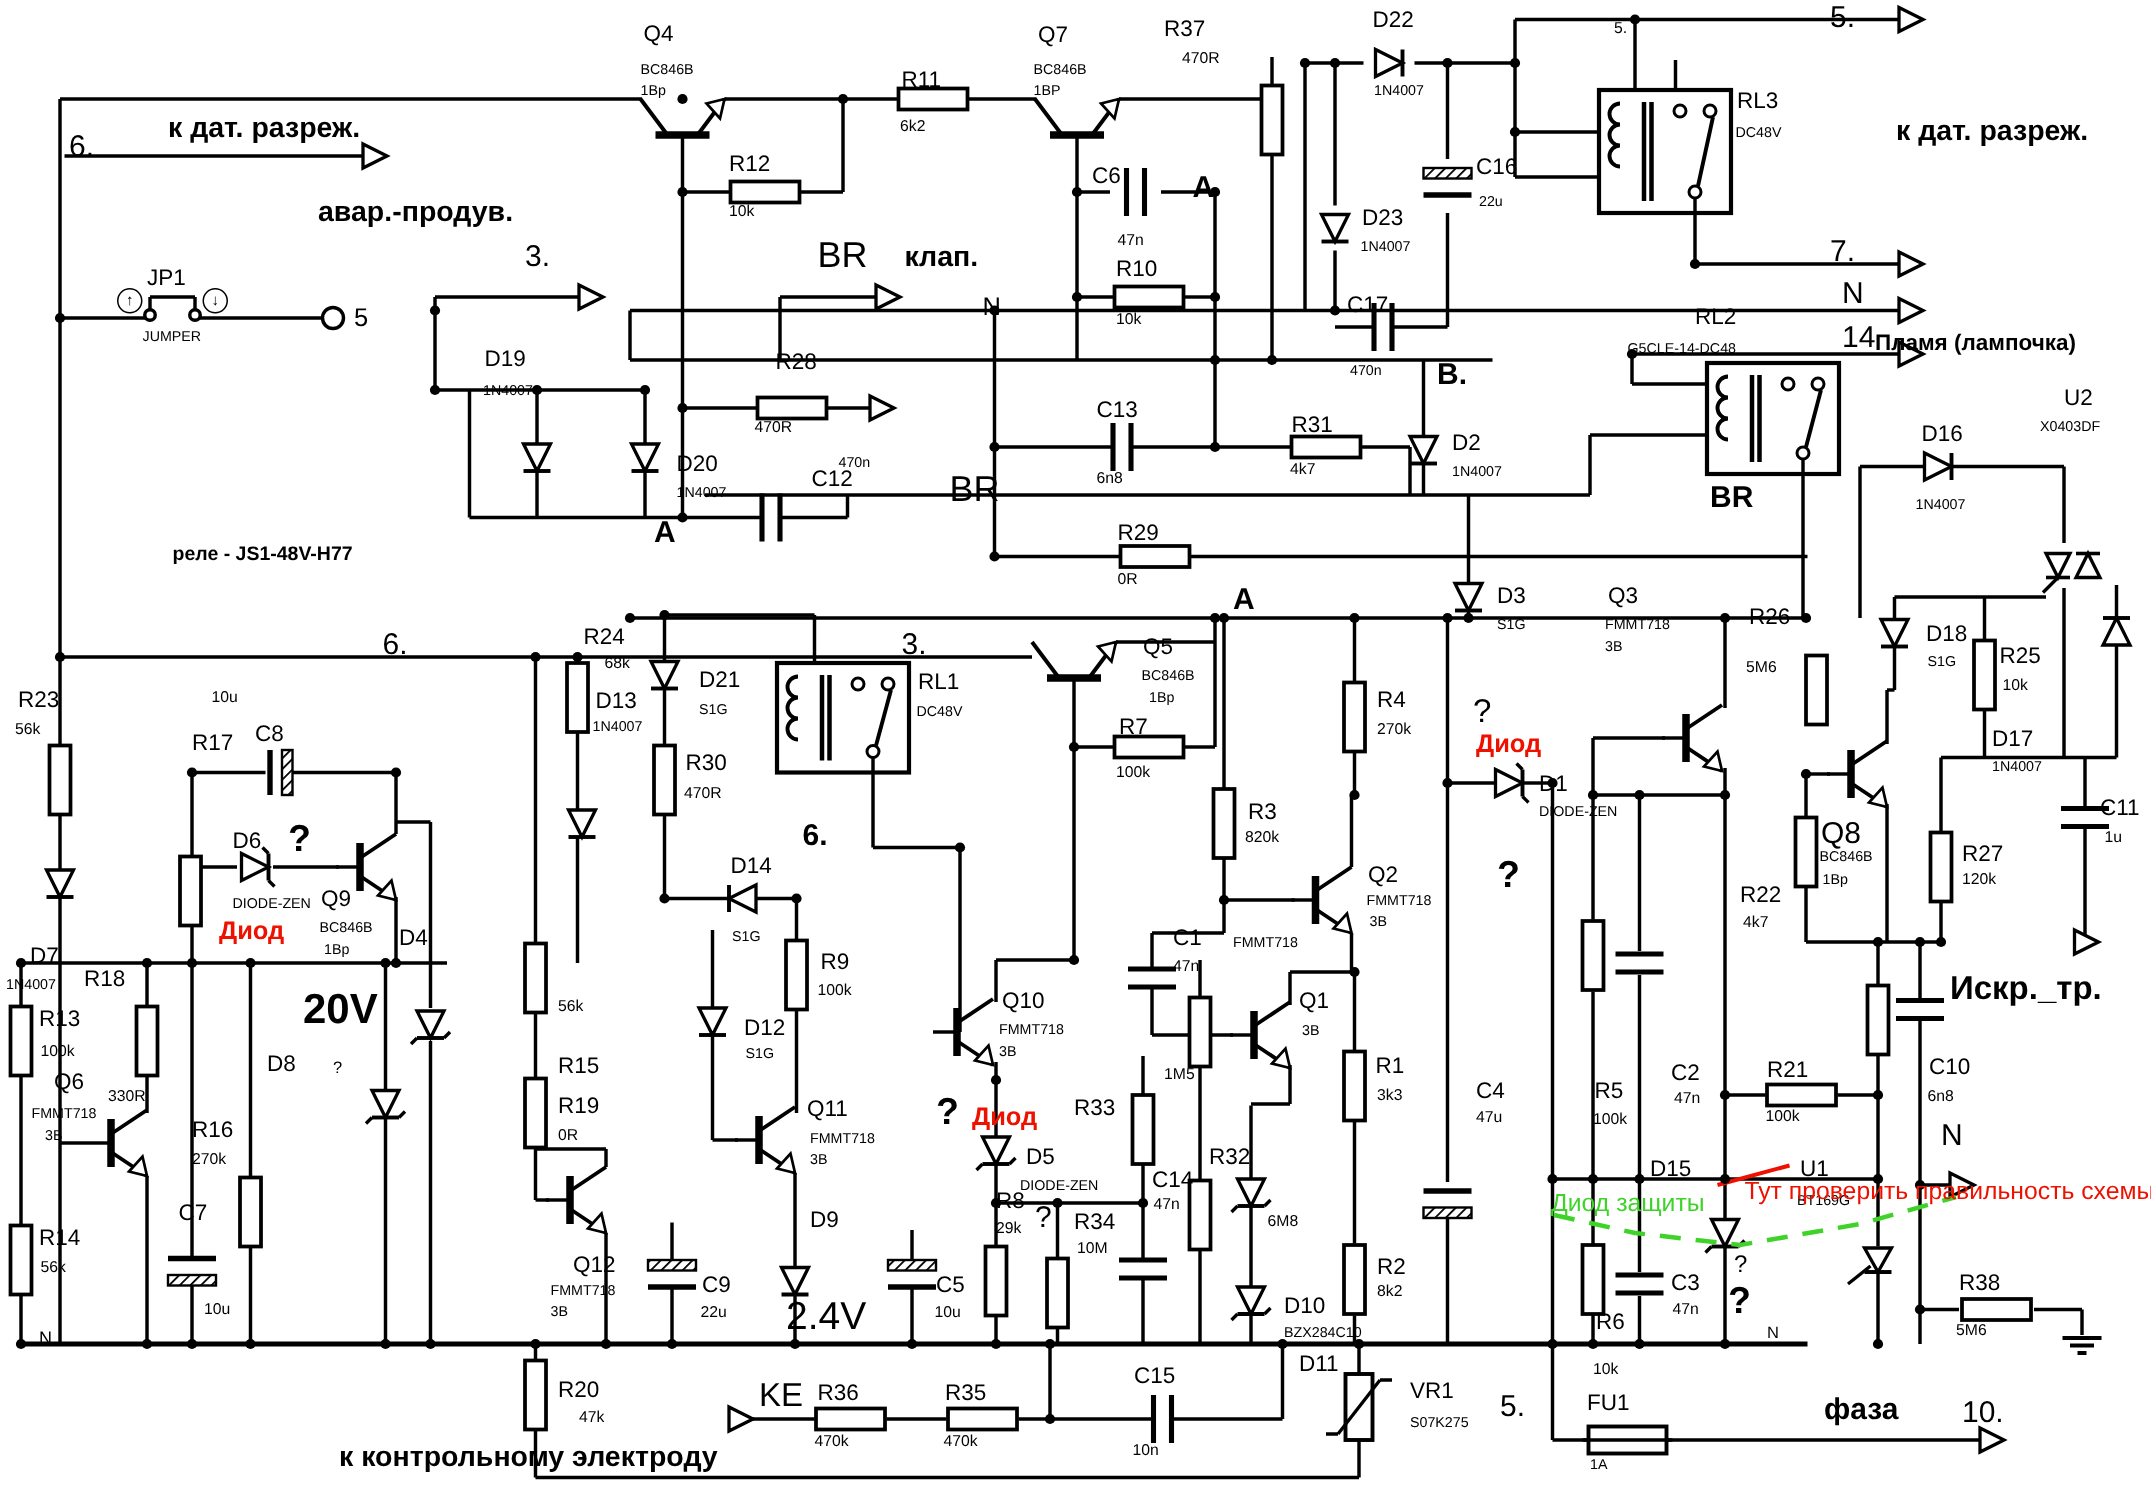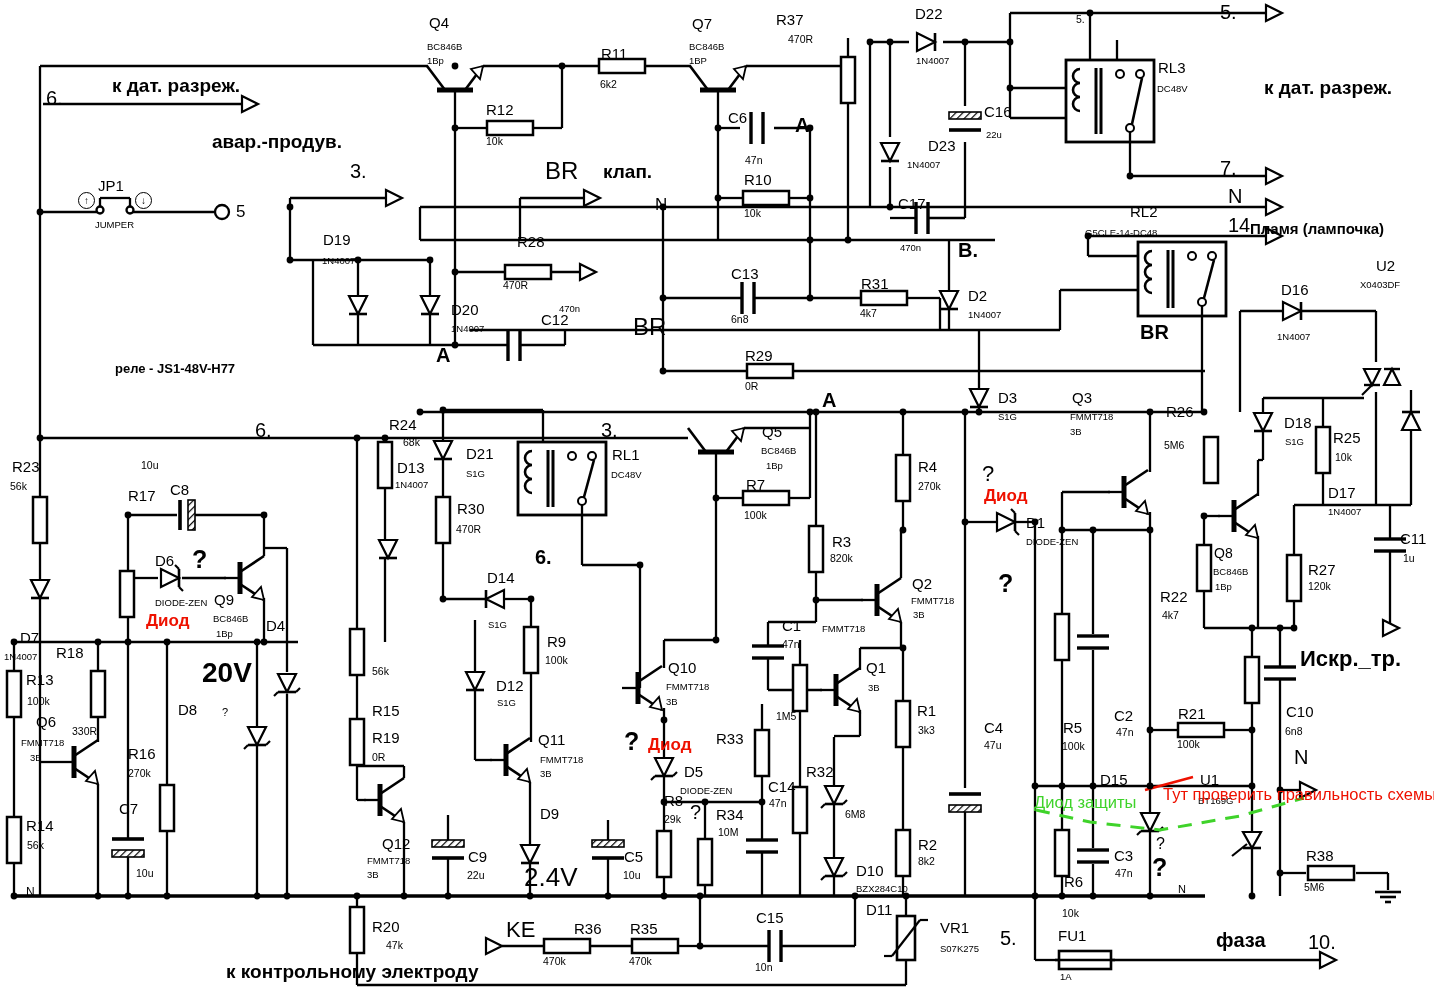--- a/index.html
+++ b/index.html
@@ -659,21 +659,21 @@
       <div class="lbl" style="left: 728px; top: 110px; font-size: 15px;">C6</div>
       <div class="lbl b" style="left: 795px; top: 115px; font-size: 20px;">А</div>
       <div class="lbl" style="left: 745px; top: 155px; font-size: 10.5px;">47n</div>
       <div class="lbl" style="left: 744px; top: 172px; font-size: 15px;">R10</div>
       <div class="lbl" style="left: 744px; top: 208px; font-size: 10.5px;">10k</div>
       <div class="lbl" style="left: 545px; top: 158px; font-size: 24px;">BR</div>
       <div class="lbl b" style="left: 603px; top: 162px; font-size: 19px;">клап.</div>
       <div class="lbl" style="left: 655px; top: 196px; font-size: 17px;">N</div>
       <div class="lbl" style="left: 915px; top: 6px; font-size: 15px;">D22</div>
       <div class="lbl" style="left: 916px; top: 56px; font-size: 9.5px;">1N4007</div>
-      <div class="lbl" style="left: 908px; top: 138px; font-size: 15px; margin-left: 20px;">D23</div>
+      <div class="lbl" style="left: 908px; top: 138px; font-size: 15px;">D23</div>
       <div class="lbl" style="left: 907px; top: 160px; font-size: 9.5px;">1N4007</div>
       <div class="lbl" style="left: 984px; top: 104px; font-size: 15px;">C16</div>
       <div class="lbl" style="left: 986px; top: 130px; font-size: 9.5px;">22u</div>
       <div class="lbl" style="left: 1076px; top: 14px; font-size: 10.5px;">5.</div>
       <div class="lbl" style="left: 1220px; top: 2px; font-size: 20px;">5.</div>
       <div class="lbl" style="left: 1158px; top: 60px; font-size: 15px;">RL3</div>
       <div class="lbl" style="left: 1157px; top: 84px; font-size: 9.5px;">DC48V</div>
       <div class="lbl b" style="left: 1264px; top: 78px; font-size: 19px;">к дат. разреж.</div>
       <div class="lbl" style="left: 898px; top: 196px; font-size: 15px;">C17</div>
       <div class="lbl" style="left: 900px; top: 243px; font-size: 9.5px;">470n</div>
@@ -838,21 +838,21 @@
       <div class="lbl" style="left: 918px; top: 837px; font-size: 15px;">R2</div>
       <div class="lbl" style="left: 918px; top: 856px; font-size: 10.5px;">8k2</div>
       <div class="lbl" style="left: 984px; top: 720px; font-size: 15px;">C4</div>
       <div class="lbl" style="left: 984px; top: 740px; font-size: 10.5px;">47u</div>
       <div class="lbl" style="left: 1063px; top: 720px; font-size: 15px;">R5</div>
       <div class="lbl" style="left: 1062px; top: 741px; font-size: 10.5px;">100k</div>
       <div class="lbl" style="left: 1114px; top: 708px; font-size: 15px;">C2</div>
       <div class="lbl" style="left: 1116px; top: 727px; font-size: 10.5px;">47n</div>
       <div class="lbl" style="left: 1160px; top: 589px; font-size: 15px;">R22</div>
       <div class="lbl" style="left: 1162px; top: 610px; font-size: 10.5px;">4k7</div>
-      <div class="lbl" style="left: 1214px; top: 546px; font-size: 14px; text-align: center;">Q8</div>
+      <div class="lbl" style="left: 1214px; top: 546px; font-size: 20px; text-align: center;">Q8</div>
       <div class="lbl" style="left: 1213px; top: 567px; font-size: 9.5px;">BC846B</div>
       <div class="lbl" style="left: 1215px; top: 582px; font-size: 9.5px;">1Bp</div>
       <div class="lbl" style="left: 1308px; top: 562px; font-size: 15px;">R27</div>
       <div class="lbl" style="left: 1308px; top: 581px; font-size: 10.5px;">120k</div>
       <div class="lbl b" style="left: 1300px; top: 647px; font-size: 22px;">Искр._тр.</div>
       <div class="lbl" style="left: 1178px; top: 706px; font-size: 15px;">R21</div>
       <div class="lbl" style="left: 1177px; top: 739px; font-size: 10.5px;">100k</div>
       <div class="lbl" style="left: 1286px; top: 704px; font-size: 15px;">C10</div>
       <div class="lbl" style="left: 1285px; top: 726px; font-size: 10.5px;">6n8</div>
       <div class="lbl" style="left: 1294px; top: 747px; font-size: 20px;">N</div>
@@ -872,21 +872,21 @@
       <div class="lbl" style="left: 1304px; top: 882px; font-size: 10.5px;">5M6</div>
       <div class="lbl" style="left: 866px; top: 902px; font-size: 15px;">D11</div>
       <div class="lbl" style="left: 940px; top: 920px; font-size: 15px;">VR1</div>
       <div class="lbl" style="left: 940px; top: 944px; font-size: 9.5px;">S07K275</div>
       <div class="lbl" style="left: 1000px; top: 928px; font-size: 20px;">5.</div>
       <div class="lbl" style="left: 1058px; top: 928px; font-size: 15px;">FU1</div>
       <div class="lbl" style="left: 1060px; top: 972px; font-size: 9.5px;">1A</div>
       <div class="lbl b" style="left: 1216px; top: 930px; font-size: 20px;">фаза</div>
       <div class="lbl" style="left: 1308px; top: 932px; font-size: 20px;">10.</div>
       <div class="lbl" style="left: 506px; top: 918px; font-size: 22px; text-align: right;">KE</div>
-      <div class="lbl" style="left: 545px; top: 921px; font-size: 15px; margin-left: 29px;">R36</div>
+      <div class="lbl" style="left: 545px; top: 921px; font-size: 15px;">R36</div>
       <div class="lbl" style="left: 543px; top: 956px; font-size: 10.5px;">470k</div>
       <div class="lbl" style="left: 630px; top: 921px; font-size: 15px;">R35</div>
       <div class="lbl" style="left: 629px; top: 956px; font-size: 10.5px;">470k</div>
       <div class="lbl" style="left: 756px; top: 910px; font-size: 15px;">C15</div>
       <div class="lbl" style="left: 755px; top: 962px; font-size: 10.5px;">10n</div>
       <div class="lbl b" style="left: 226px; top: 962px; font-size: 19px;">к контрольному электроду</div>
       <div class="lbl" style="left: 998px; top: 390px; font-size: 15px;">D3</div>
       <div class="lbl" style="left: 998px; top: 412px; font-size: 9.5px;">S1G</div>
       <div class="lbl circ" style="left: 78px; top: 192px;">↑</div>
       <div class="lbl circ" style="left: 135px; top: 192px;">↓</div>

